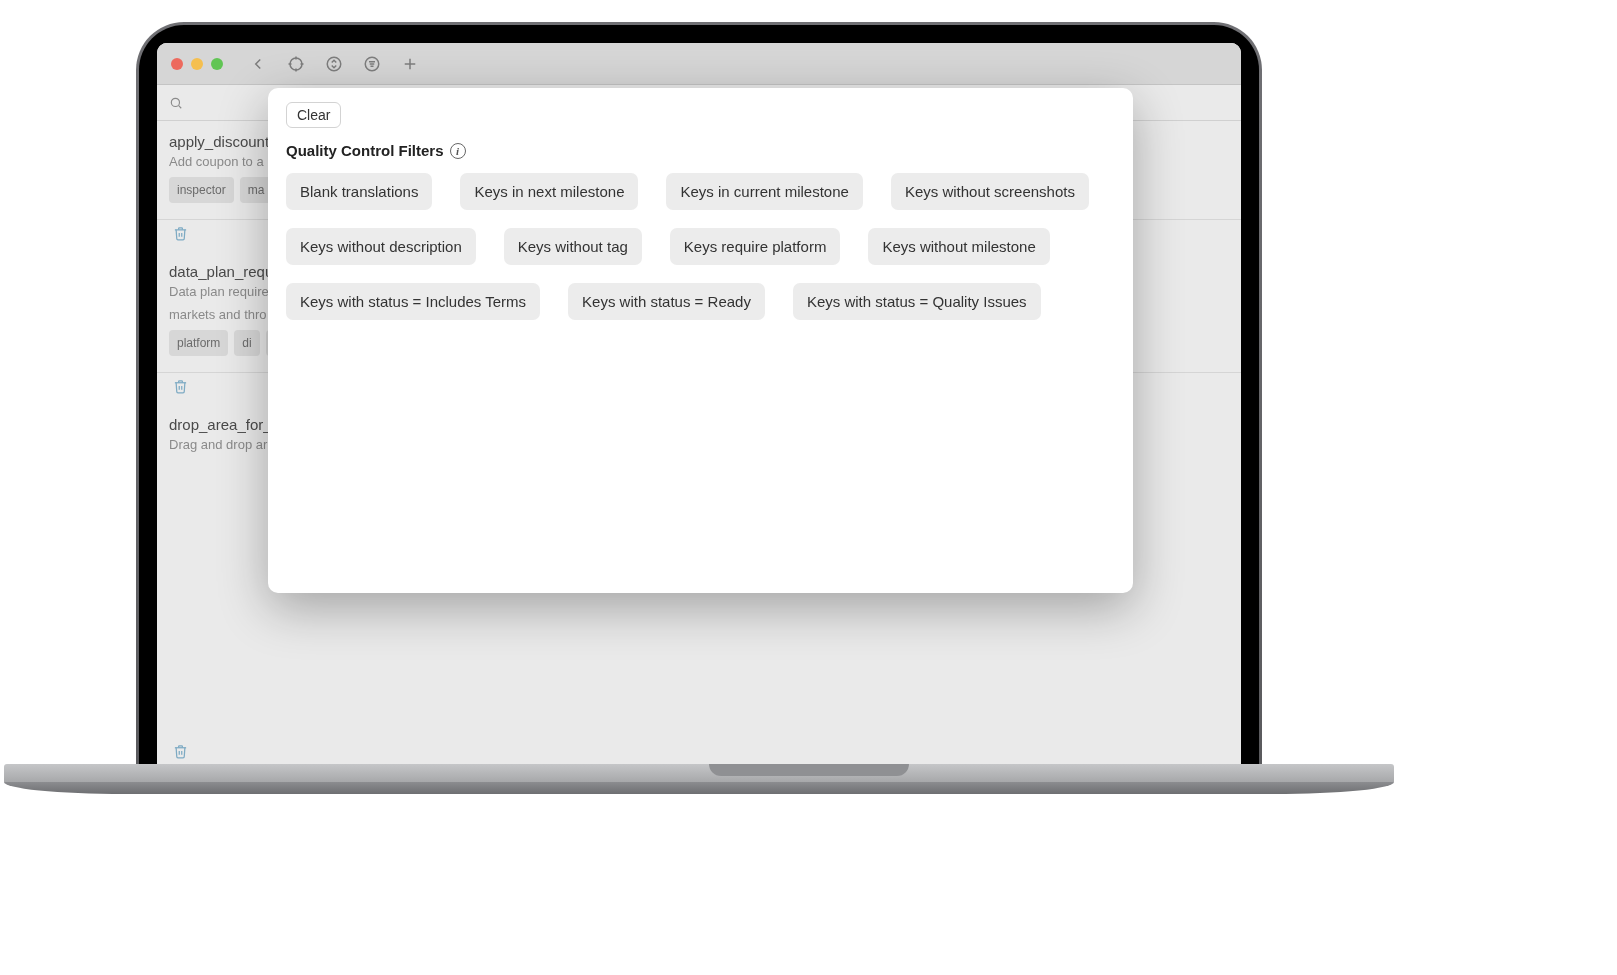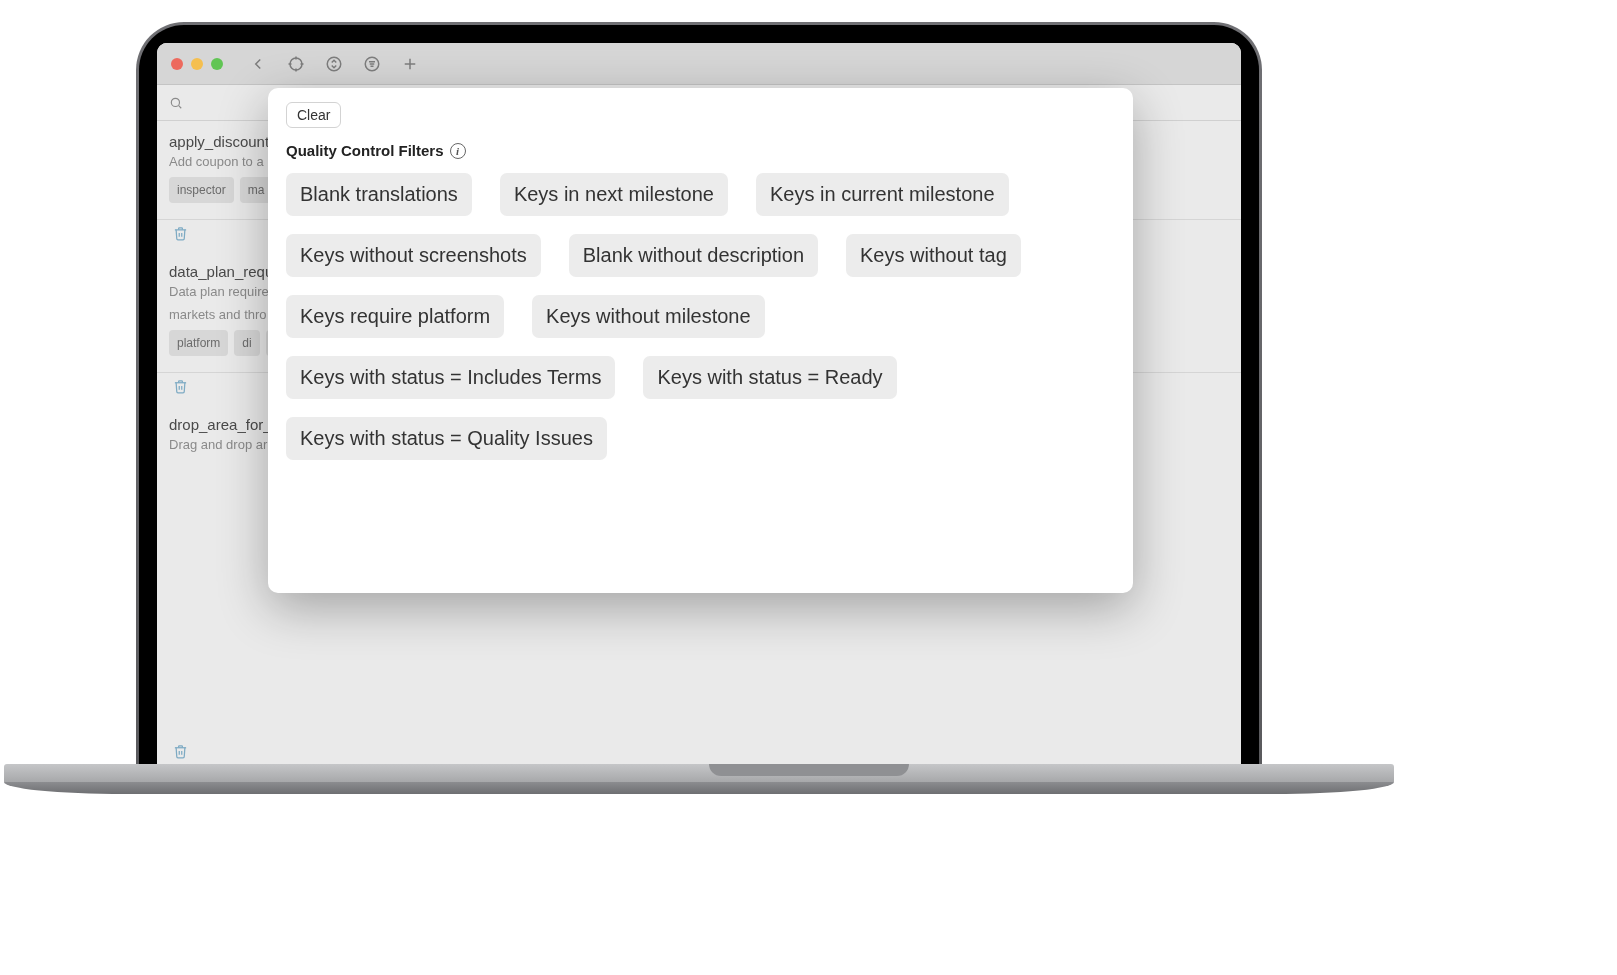--- a/index.html
+++ b/index.html
@@ -202,21 +202,21 @@
       font-style: italic;
       font-family: Georgia, serif;
       color: #555;
     }
     .filter-group {
       display: flex;
       flex-wrap: wrap;
       gap: 18px 28px;
     }
     .filter-chip {
-      font-size: 20px;
+      font-size: 15px;
       color: #333;
       background: #ececec;
       border-radius: 7px;
       padding: 10px 14px;
       cursor: pointer;
       white-space: nowrap;
     }
   </style>
 </head>
 <body>
@@ -343,21 +343,21 @@
     <div class="section-heading">
       <span>Quality Control Filters</span>
       <span class="info-icon">i</span>
     </div>
   </div>
   <div class="filter-group">
     <div class="filter-chip">Blank translations</div>
     <div class="filter-chip">Keys in next milestone</div>
     <div class="filter-chip">Keys in current milestone</div>
     <div class="filter-chip">Keys without screenshots</div>
-    <div class="filter-chip">Blank without description</div>
+    <div class="filter-chip">Keys without description</div>
     <div class="filter-chip">Keys without tag</div>
     <div class="filter-chip">Keys require platform</div>
     <div class="filter-chip">Keys without milestone</div>
     <div class="filter-chip">Keys with status = Includes Terms</div>
     <div class="filter-chip">Keys with status = Ready</div>
     <div class="filter-chip">Keys with status = Quality Issues</div>
   </div>
 </div>
 
 </body></html>

